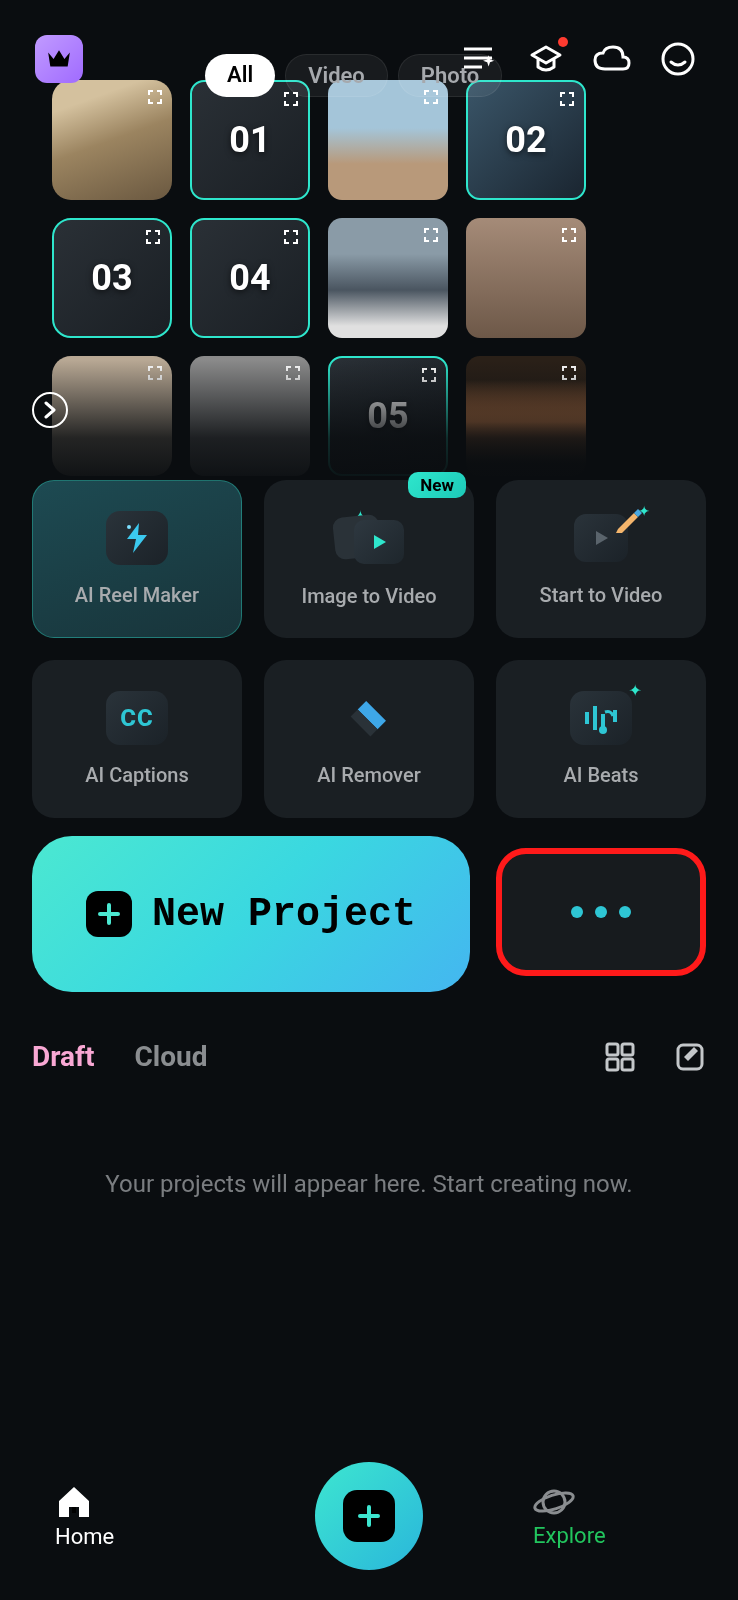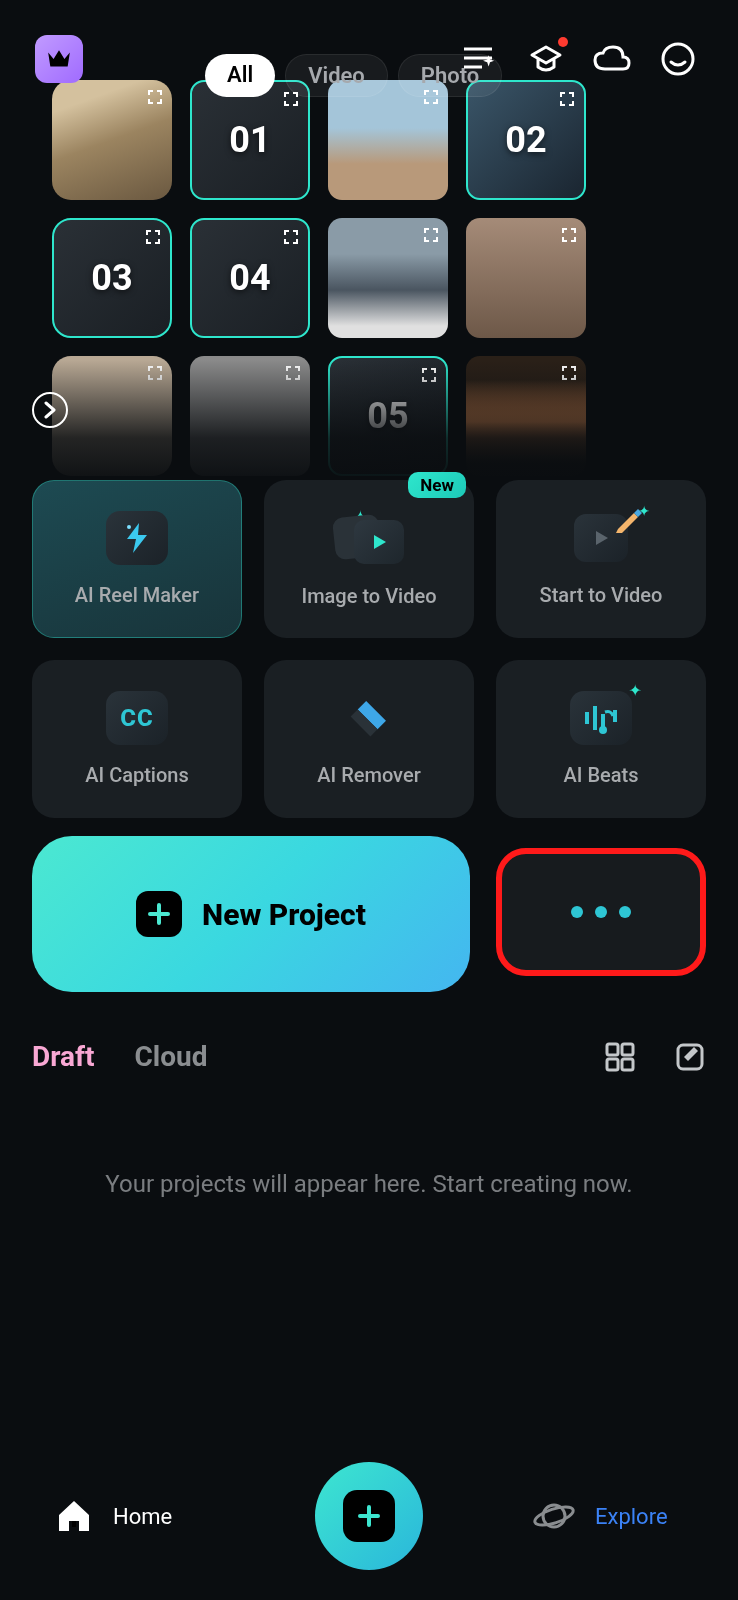--- a/index.html
+++ b/index.html
@@ -279,23 +279,24 @@
 .plus-square {
   width: 46px;
   height: 46px;
   background: #000;
   border-radius: 12px;
   display: flex;
   align-items: center;
   justify-content: center;
 }
 .new-project-btn span {
-  font-size: 30px;
+  font-size: 40px;
   font-weight: 800;
   color: #000;
+  font-family: Liberation Mono, monospace;
 }
 .more-btn {
   width: 210px;
   height: 128px;
   background: #171b1e;
   border-radius: 30px;
   border: 6px solid #ff1a1a;
   display: flex;
   align-items: center;
   justify-content: center;
@@ -348,30 +349,29 @@
   bottom: 30px;
   left: 0;
   right: 0;
   display: flex;
   align-items: center;
   justify-content: space-around;
   z-index: 4;
 }
 .nav-item {
   display: flex;
-  flex-direction: row;
-  align-items: center;
-  gap: 20px;
+  flex-direction: column;
+  gap: 3px;
   width: 150px;
 }
 .nav-item .nav-label {
   font-size: 22px;
   color: #fff;
 }
-.nav-item.dimmed .nav-label { color: #3b82f6; }
+.nav-item.dimmed .nav-label { color: #22c55e; }
 .fab {
   width: 108px;
   height: 108px;
   background: linear-gradient(135deg, #3de6d0, #2ab6db);
   border-radius: 50%;
   display: flex;
   align-items: center;
   justify-content: center;
 }
 .fab-inner {

